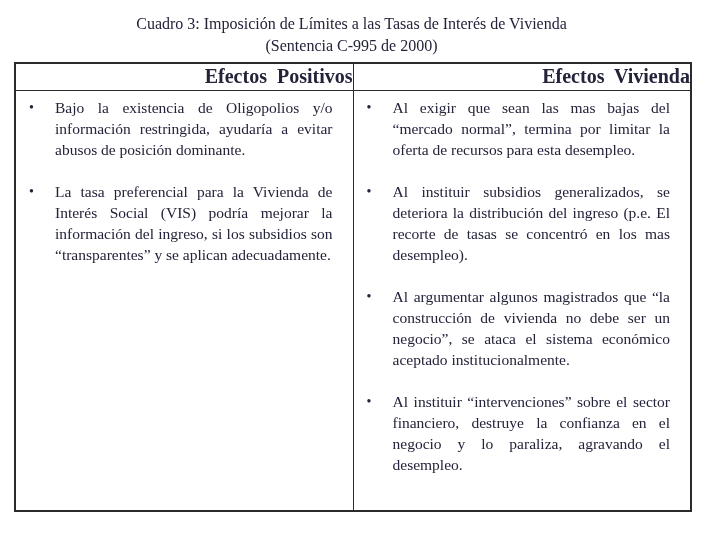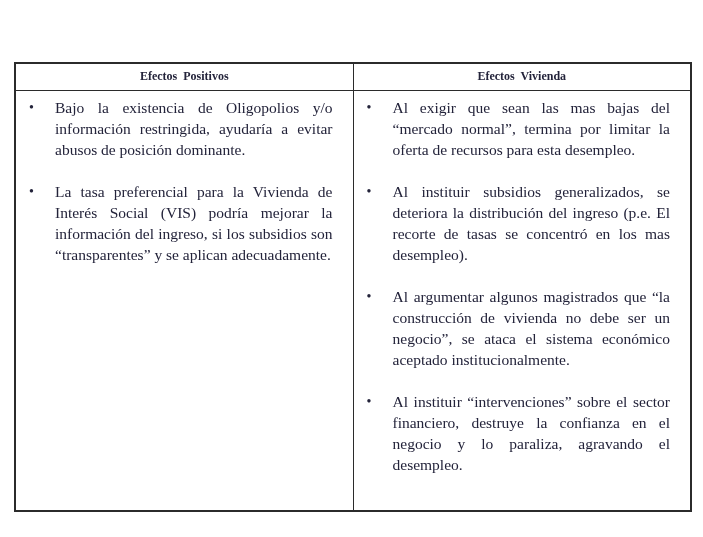--- a/index.html
+++ b/index.html
@@ -27,24 +27,24 @@
     height: 450px;
     border-collapse: collapse;
     table-layout: fixed;
     border: 2px solid var(--border, #2b2b2b);
   }
   .effects-table th, .effects-table td {
     border: 1px solid var(--border, #2b2b2b);
   }
   .effects-table th {
     font-weight: bold;
-    font-size: 12px;
+    font-size: 20px;
     height: 23px;
     padding: 1px 0 2px 0;
-    text-align: center;
+    text-align: right;
     vertical-align: middle;
     white-space: pre-wrap;
   }
   .effects-table td {
     vertical-align: top;
     padding: 6px 0 0 0;
   }
   ul.bullets {
     list-style: none;
     margin: 0;
@@ -68,20 +68,22 @@
     text-align: justify;
     padding-right: 20px;
   }
 </style>
 </head>
 <body>
 
 <div class="page">
 
   <div class="title-block">
+    <div class="title-line">Cuadro 3: Imposición de Límites a las Tasas de Interés de Vivienda</div>
+    <div class="title-line">(Sentencia C-995 de 2000)</div>
   </div>
 
   <table class="effects-table">
     <thead>
       <tr>
         <th>Efectos  Positivos</th>
         <th>Efectos  Vivienda</th>
       </tr>
     </thead>
     <tbody>

